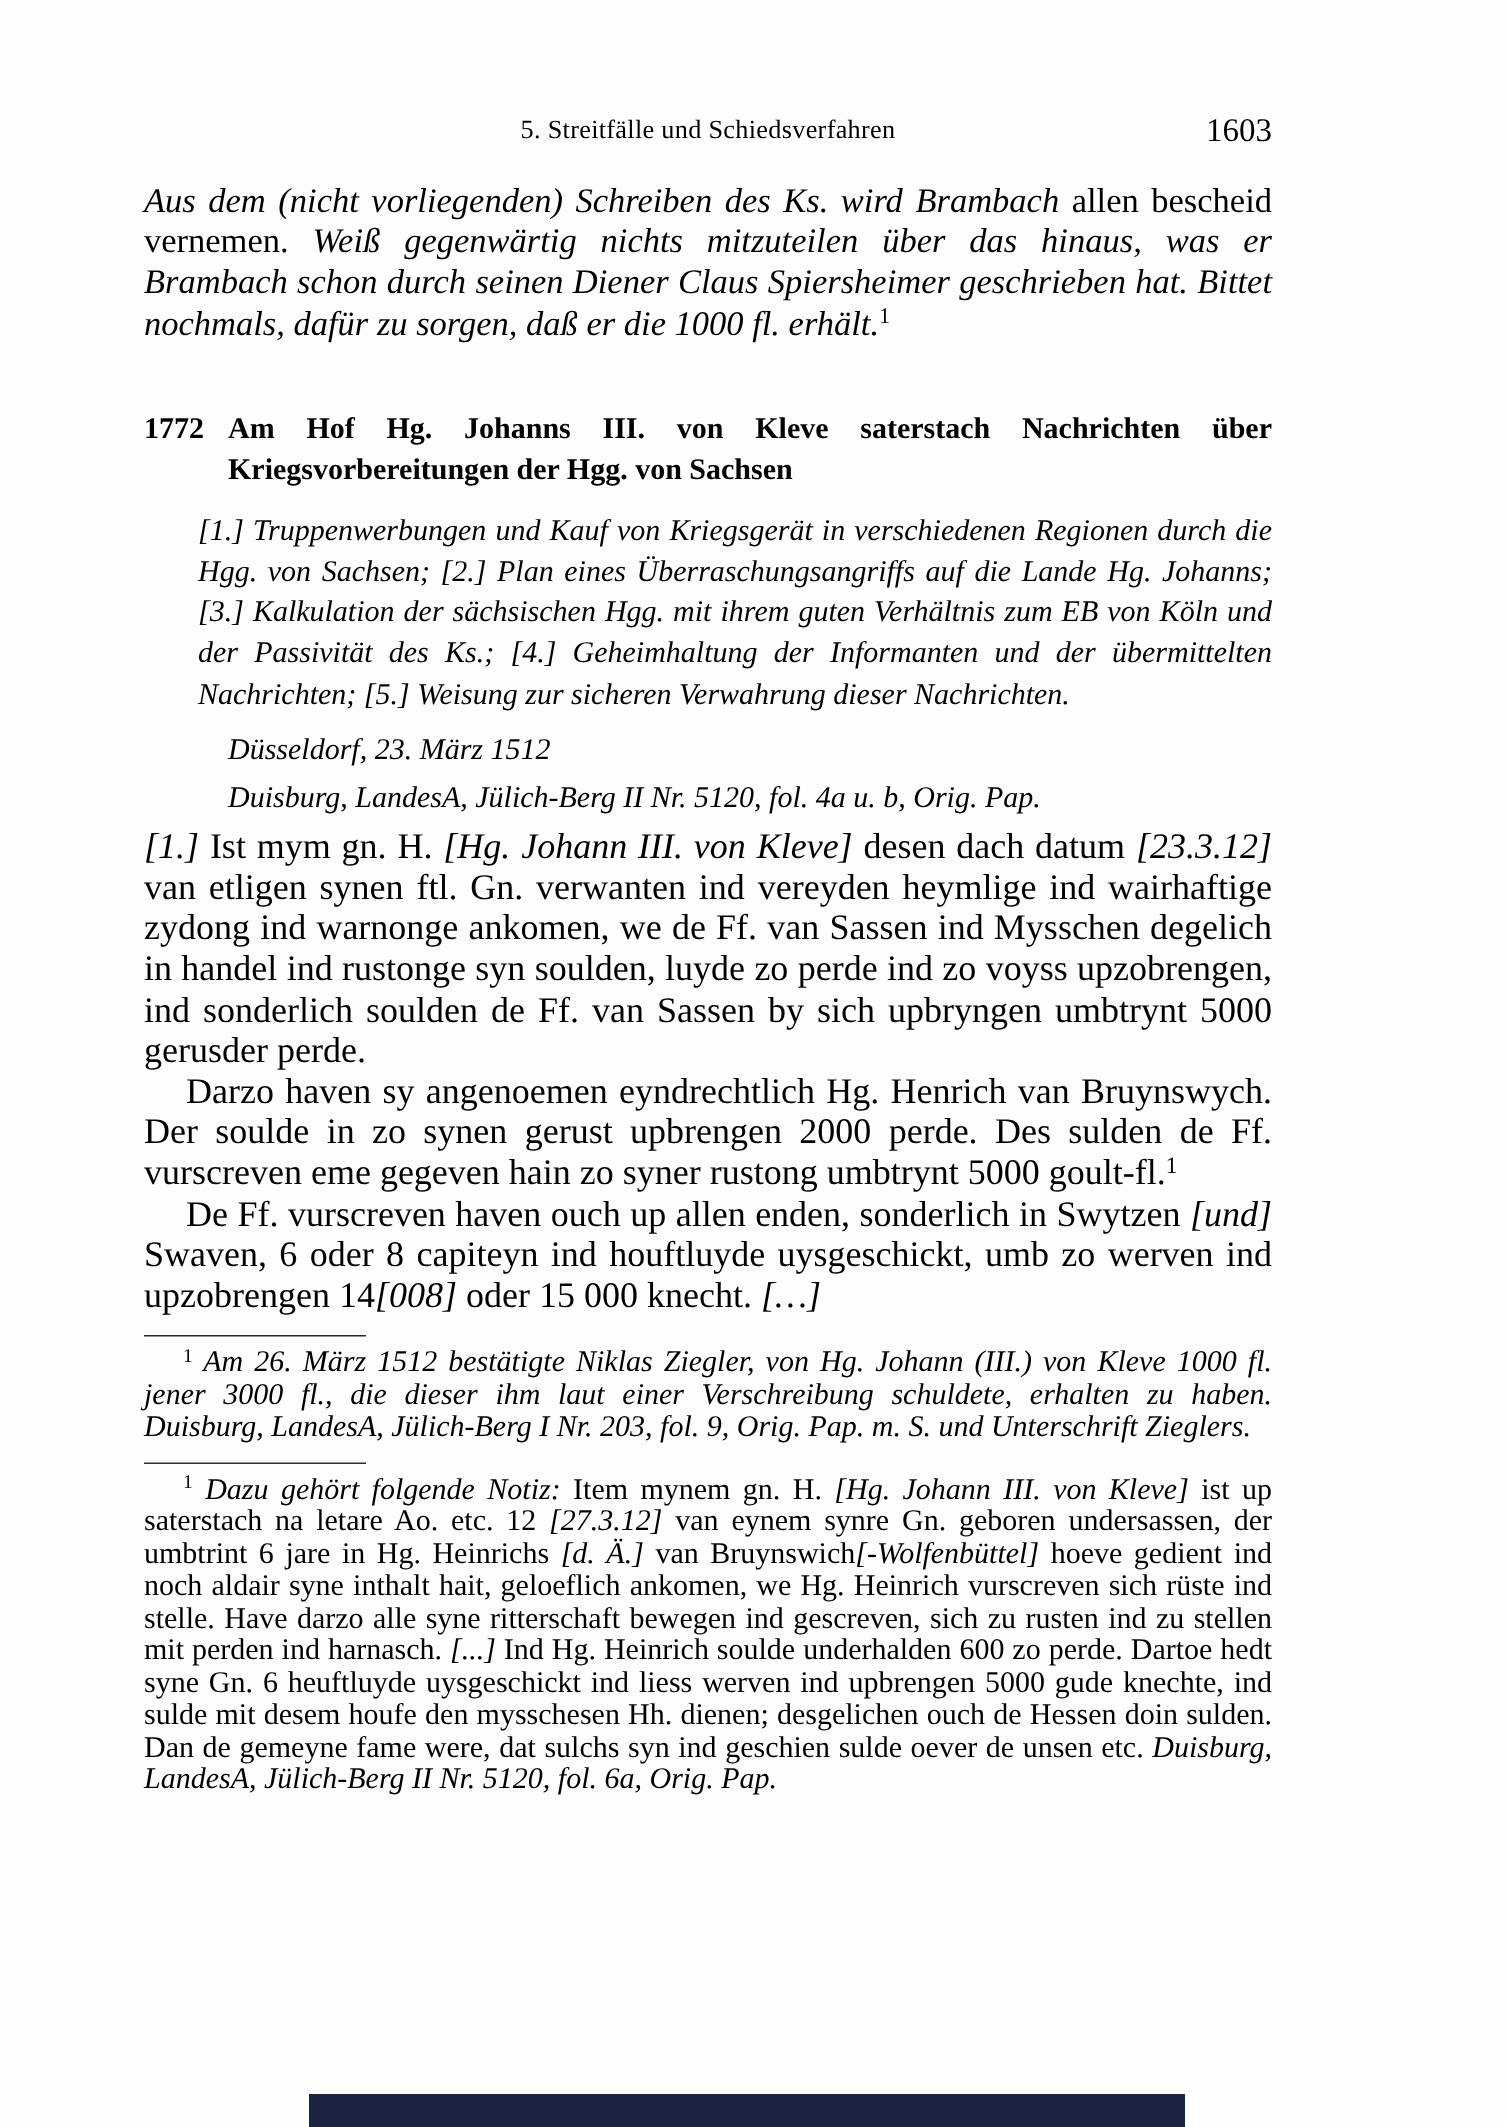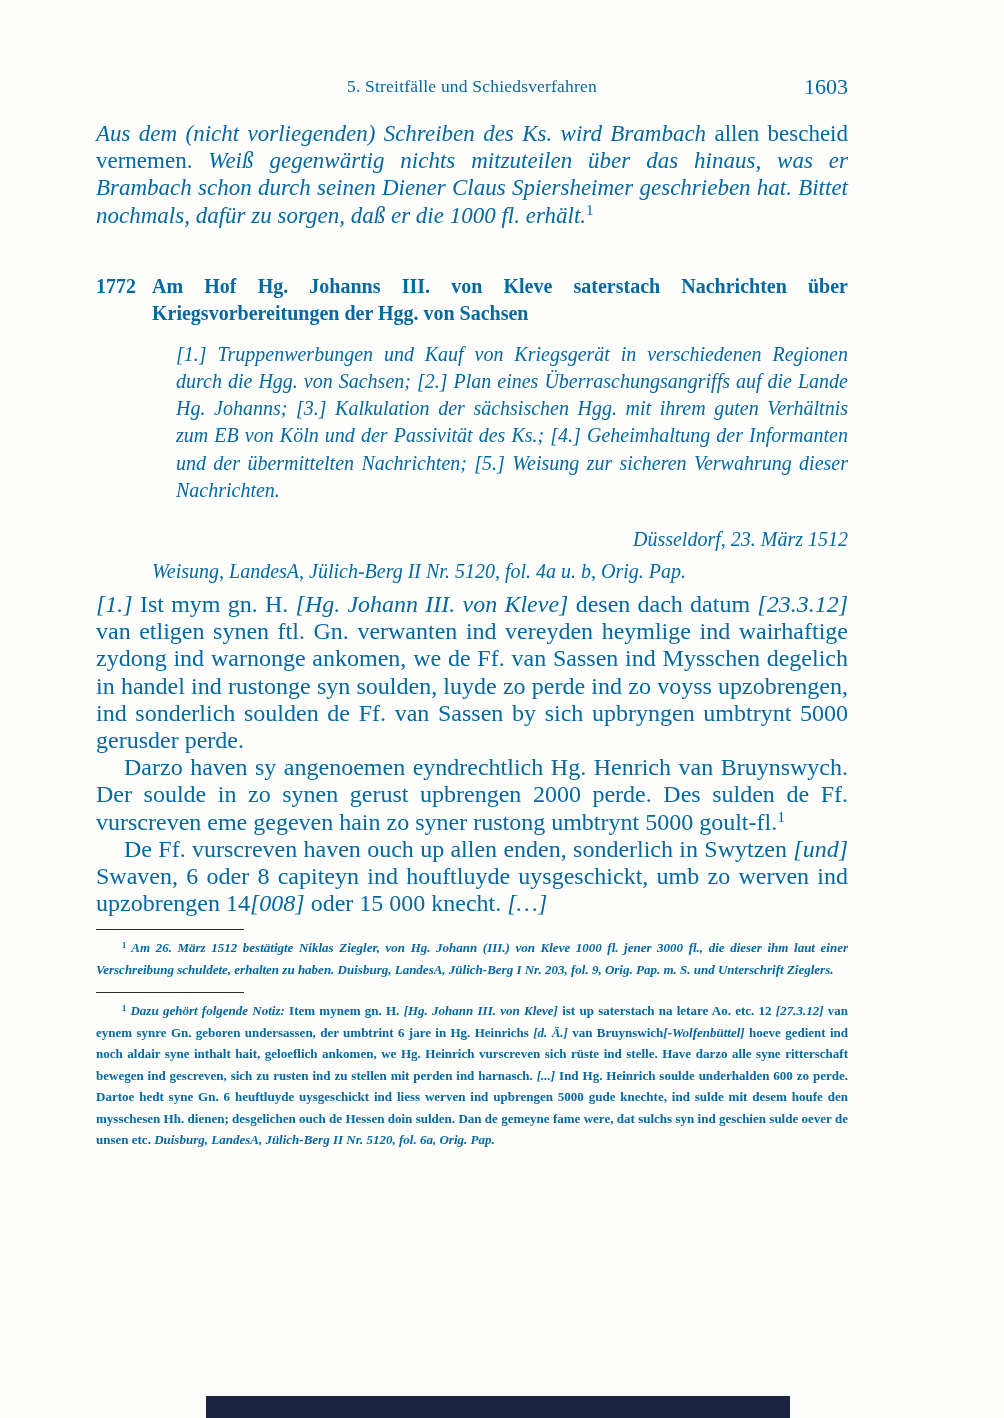--- a/index.html
+++ b/index.html
@@ -6,21 +6,21 @@
     margin: 0;
     padding: 0;
     background: #e8e8e6;
   }
   .page {
     position: relative;
     width: 1004px;
     height: 1418px;
     margin: 0 auto;
     background: #fdfdfb;
-    color: #0369a1;
+    color: #000000;
     font-family: "Liberation Serif", "DejaVu Serif", serif;
     box-sizing: border-box;
     padding: 76px 156px 0 96px;
     overflow: hidden;
   }
   .running-header {
     position: relative;
     height: 26px;
     margin-bottom: 18px;
   }
@@ -48,55 +48,54 @@
     font-size: 20px;
     font-weight: bold;
     line-height: 27.5px;
     padding-left: 56px;
     text-indent: -56px;
     text-align: justify;
   }
   .entry-number { display: inline-block; width: 56px; text-indent: 0; }
   .entry-summary {
     margin-top: 13px;
-    margin-left: 80px;
+    margin-left: 36px;
     font-style: italic;
     font-size: 20px;
     line-height: 27.2px;
     text-align: justify;
     font-family: Liberation Serif, serif;
   }
   .entry-meta {
     margin-left: 56px;
     font-style: italic;
     font-size: 20px;
     line-height: 27px;
   }
-  .entry-place-date { margin-top: 22px; text-align: right; }
+  .entry-place-date { margin-top: 10px; }
   .entry-source { margin-top: 5px; }
   .body-par {
     font-size: 24px;
     line-height: 27.2px;
     text-align: justify;
   }
   .body-par.first { margin-top: 6px; }
   .body-par.indented { text-indent: 28px; }
   .fn-rule {
     width: 148px;
     height: 0;
     border-top: 1.5px solid #2b2b2b;
     margin-top: 12px;
   }
   .footnote {
     margin-top: 7px;
-    font-size: 13px;
+    font-size: 20px;
     line-height: 21.5px;
     text-align: justify;
     text-indent: 26px;
-    font-weight: bold;
   }
   .seg-i { font-style: italic; }
   .seg-r { font-style: normal; }
   .seg-sup {
     font-size: 0.65em;
     position: relative;
     top: -0.5em;
     line-height: 0;
   }
   .scan-bar {
@@ -119,21 +118,21 @@
   </div>
 
   <p class="intro"><span class="seg-i">Aus dem (nicht vorliegenden) Schreiben des Ks. wird Brambach </span><span class="seg-r">allen bescheid vernemen. </span><span class="seg-i">Weiß gegenwärtig nichts mitzuteilen über das hinaus, was er Brambach schon durch seinen Diener Claus Spiersheimer geschrieben hat. Bittet nochmals, dafür zu sorgen, daß er die 1000 fl. erhält.</span><span class="seg-sup">1</span></p>
 
   <p class="entry-heading"><span class="entry-number">1772</span><span>Am Hof Hg. Johanns III. von Kleve saterstach Nachrichten über Kriegsvorbereitungen der Hgg. von Sachsen</span></p>
 
   <p class="entry-summary">[1.] Truppenwerbungen und Kauf von Kriegsgerät in verschiedenen Regionen durch die Hgg. von Sachsen; [2.] Plan eines Überraschungsangriffs auf die Lande Hg. Johanns; [3.] Kalkulation der sächsischen Hgg. mit ihrem guten Verhältnis zum EB von Köln und der Passivität des Ks.; [4.] Geheimhaltung der Informanten und der übermittelten Nachrichten; [5.] Weisung zur sicheren Verwahrung dieser Nachrichten.</p>
 
   <p class="entry-meta entry-place-date">Düsseldorf, 23. März 1512</p>
 
-  <p class="entry-meta entry-source">Weisung, LandesA, Jülich-Berg II Nr. 5120, fol. 4a u. b, Orig. Pap.</p>
+  <p class="entry-meta entry-source">Duisburg, LandesA, Jülich-Berg II Nr. 5120, fol. 4a u. b, Orig. Pap.</p>
 
   <p class="body-par first"><span class="seg-i">[1.]</span><span class="seg-r"> Ist mym gn. H. </span><span class="seg-i">[Hg. Johann III. von Kleve]</span><span class="seg-r"> desen dach datum </span><span class="seg-i">[23.3.12]</span><span class="seg-r"> van etligen synen ftl. Gn. verwanten ind vereyden heymlige ind wairhaftige zydong ind warnonge ankomen, we de Ff. van Sassen ind Mysschen degelich in handel ind rustonge syn soulden, luyde zo perde ind zo voyss upzobrengen, ind sonderlich soulden de Ff. van Sassen by sich upbryngen umbtrynt 5000 gerusder perde.</span></p>
   <p class="body-par indented"><span class="seg-r">Darzo haven sy angenoemen eyndrechtlich Hg. Henrich van Bruynswych. Der soulde in zo synen gerust upbrengen 2000 perde. Des sulden de Ff. vurscreven eme gegeven hain zo syner rustong umbtrynt 5000 goult-fl.</span><span class="seg-sup">1</span></p>
   <p class="body-par indented"><span class="seg-r">De Ff. vurscreven haven ouch up allen enden, sonderlich in Swytzen </span><span class="seg-i">[und]</span><span class="seg-r"> Swaven, 6 oder 8 capiteyn ind houftluyde uysgeschickt, umb zo werven ind upzobrengen 14</span><span class="seg-i">[008]</span><span class="seg-r"> oder 15 000 knecht. </span><span class="seg-i">[…]</span></p>
 
   <div class="fn-rule"></div>
   <p class="footnote"><span class="seg-sup">1</span><span class="seg-i"> Am 26. März 1512 bestätigte Niklas Ziegler, von Hg. Johann (III.) von Kleve 1000 fl. jener 3000 fl., die dieser ihm laut einer Verschreibung schuldete, erhalten zu haben. Duisburg, LandesA, Jülich-Berg I Nr. 203, fol. 9, Orig. Pap. m. S. und Unterschrift Zieglers.</span></p>
 
   <div class="fn-rule"></div>
   <p class="footnote"><span class="seg-sup">1</span><span class="seg-i"> Dazu gehört folgende Notiz: </span><span class="seg-r">Item mynem gn. H. </span><span class="seg-i">[Hg. Johann III. von Kleve]</span><span class="seg-r"> ist up saterstach na letare Ao. etc. 12 </span><span class="seg-i">[27.3.12]</span><span class="seg-r"> van eynem synre Gn. geboren undersassen, der umbtrint 6 jare in Hg. Heinrichs </span><span class="seg-i">[d. Ä.]</span><span class="seg-r"> van Bruynswich</span><span class="seg-i">[-Wolfenbüttel]</span><span class="seg-r"> hoeve gedient ind noch aldair syne inthalt hait, geloeflich ankomen, we Hg. Heinrich vurscreven sich rüste ind stelle. Have darzo alle syne ritterschaft bewegen ind gescreven, sich zu rusten ind zu stellen mit perden ind harnasch. </span><span class="seg-i">[...]</span><span class="seg-r"> Ind Hg. Heinrich soulde underhalden 600 zo perde. Dartoe hedt syne Gn. 6 heuftluyde uysgeschickt ind liess werven ind upbrengen 5000 gude knechte, ind sulde mit desem houfe den mysschesen Hh. dienen; desgelichen ouch de Hessen doin sulden. Dan de gemeyne fame were, dat sulchs syn ind geschien sulde oever de unsen etc. </span><span class="seg-i">Duisburg, LandesA, Jülich-Berg II Nr. 5120, fol. 6a, Orig. Pap.</span></p>

